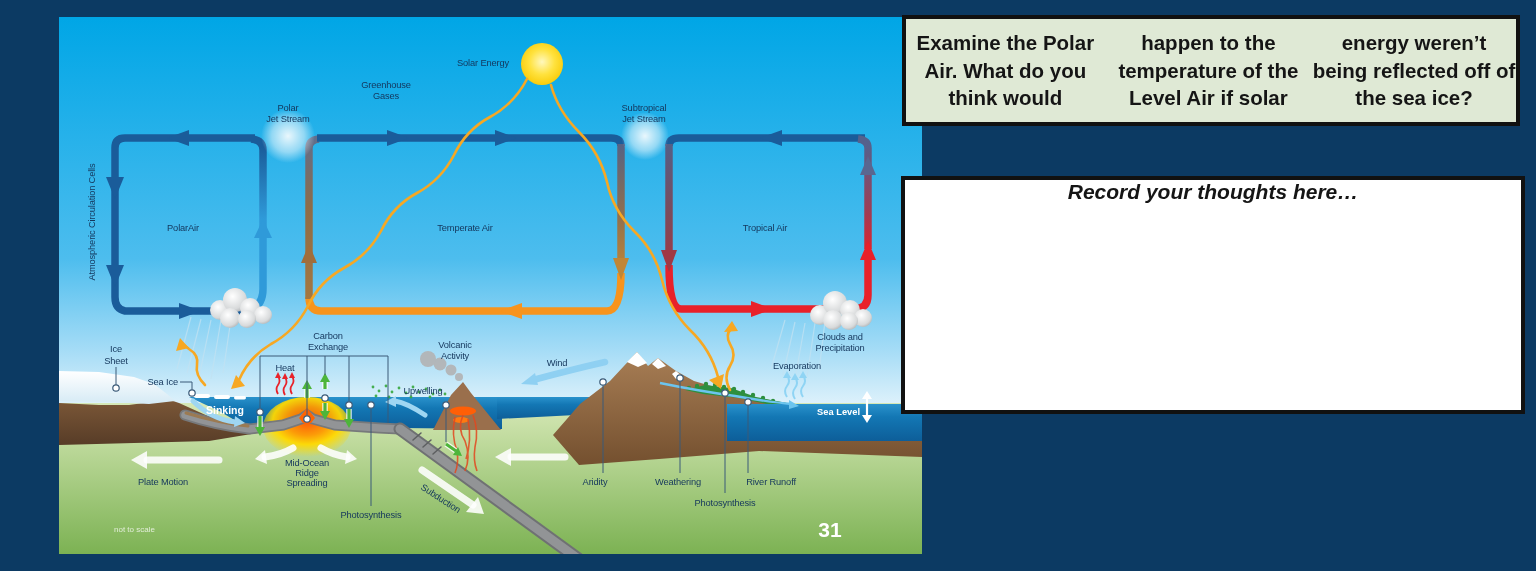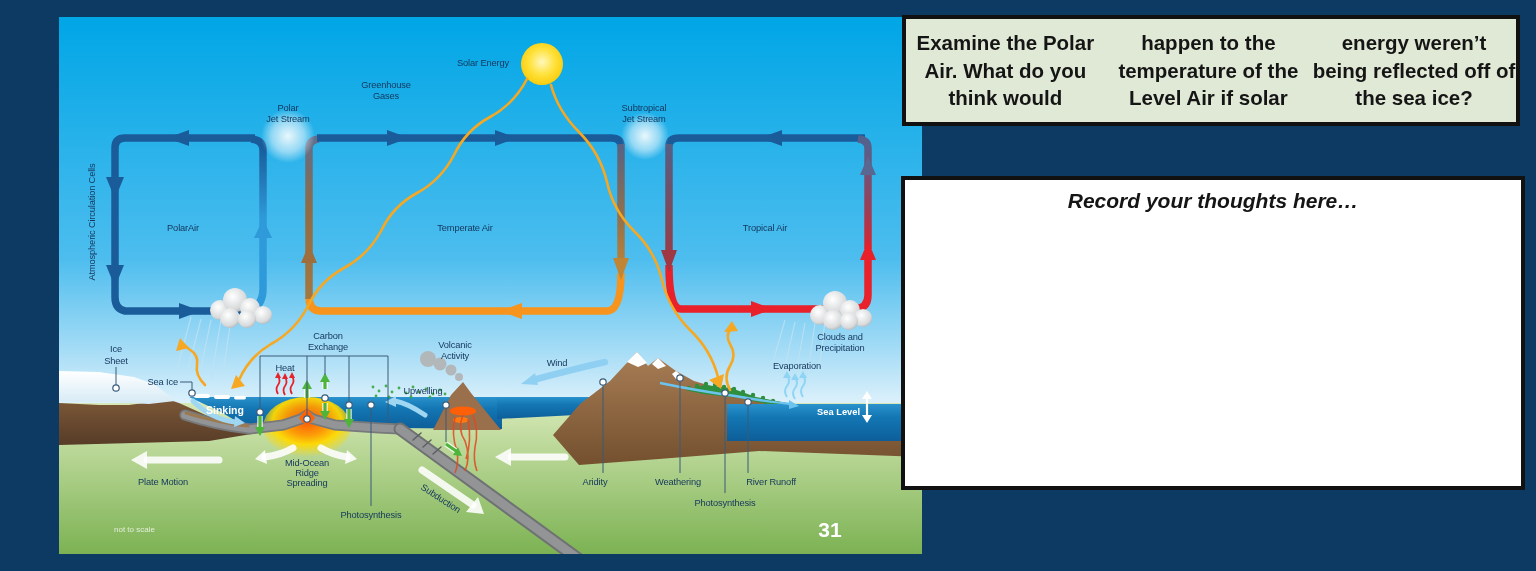--- a/index.html
+++ b/index.html
@@ -7,23 +7,23 @@
   .stage{position:relative;width:1536px;height:571px;background:#0c3a63;overflow:hidden;}
   .diagram-panel{position:absolute;left:24px;top:17px;width:863px;height:440px;margin-left:35px;}
   .diagram-panel svg{display:block;width:863px;height:537px;}
   .question-box{
     position:absolute;left:902px;top:15px;width:618px;height:111px;
     background:#dfe9d5;border:4px solid #111;box-sizing:border-box;
     display:flex;flex-direction:row;align-items:center;justify-content:center;
     font-weight:bold;font-size:20.5px;line-height:1.35;color:#151515;text-align:center;
   }
   .answer-box{
-    position:absolute;left:901px;top:176px;width:624px;height:314px;
+    position:absolute;left:901px;top:176px;width:624px;height:238px;
     background:#ffffff;border:4px solid #111;box-sizing:border-box;
-    text-align:center;padding-top:9px;
+    text-align:center;padding-top:0;
   }
   .answer-placeholder{
     font-weight:bold;font-style:italic;font-size:21px;color:#151515;
   }
   
   .lbl{font-size:9.3px;fill:#14365c;letter-spacing:-0.15px;}
   .lbl-w{font-size:9.3px;fill:#ffffff;font-weight:bold;}
   .lbl-sink{font-size:10.5px;fill:#ffffff;font-weight:bold;}
   .page-num{font-size:21px;fill:#ffffff;font-weight:bold;}
   .scale-note{font-size:8px;fill:rgba(255,255,255,0.75);}

